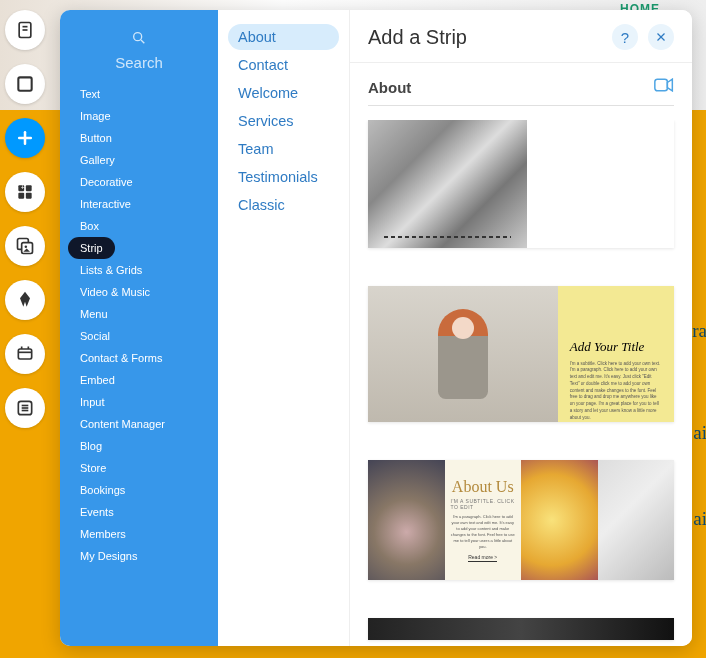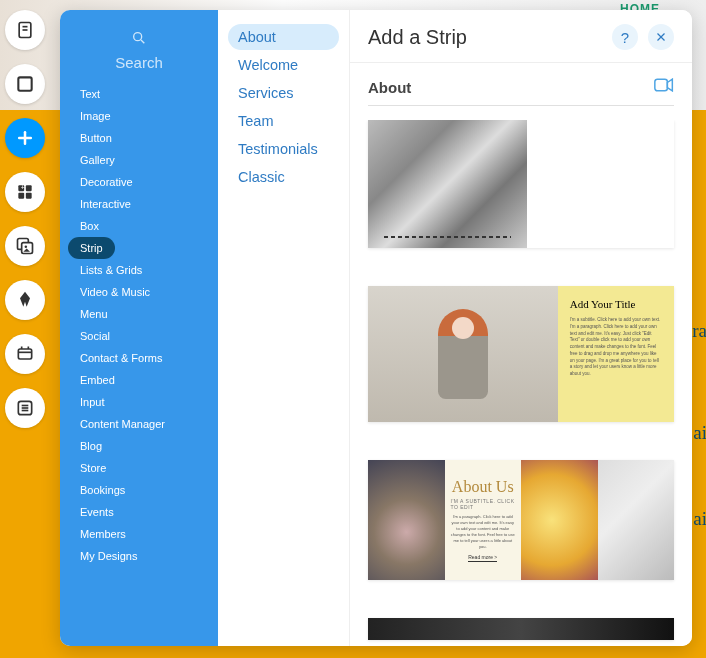--- a/index.html
+++ b/index.html
@@ -74,21 +74,21 @@
   .search-row svg { width: 16px; height: 16px; }
   .blue-list { list-style: none; padding: 0 8px; }
   .blue-item {
     padding: 5px 12px;
     font-size: 11px;
     font-weight: 300;
     cursor: pointer;
     border-radius: 12px;
   }
   .blue-item.selected {
-    background: #0c4a6e;
+    background: #0f172a;
     display: inline-block;
   }
   .col-white {
     width: 132px;
     background: #fff;
     padding-top: 14px;
     border-right: 1px solid #eee;
   }
   .white-list { list-style: none; padding: 0 10px; }
   .white-item {
@@ -206,21 +206,21 @@
   }
   .girl::before {
     content:""; position:absolute; top:8px; left:50%; width:22px; height:22px;
     background:#f3d9c8; border-radius:50%; transform:translateX(-50%);
   }
   .s2-right {
     width: 38%;
     background: #f3e993;
     padding: 12px;
   }
-  .s2-title { font-family: Georgia, serif; font-size: 11px; line-height:1.2; }
+  .s2-title { font-family: Georgia, serif; font-size: 13px; font-style: italic; line-height:1.2;margin-top:41px; }
   .s2-body { font-size: 4.5px; color:#555; margin-top:6px; line-height:1.5;}
   
   .strip3 .p {
     width: 25%;
     background: #ccc;
   }
   .strip3 .p1 { background: radial-gradient(circle at 50% 60%, #caa 0%, #876 40%, #445 100%);}
   .strip3 .p2 { background: #f9f5e6; display:flex; flex-direction:column; align-items:center; justify-content:center; padding:6px;}
   .s3-title { font-family: cursive; font-size: 16px; color:#b38a3d; }
   .s3-sub { font-size:5px; color:#777; margin-top:2px; letter-spacing:0.5px;}
@@ -315,20 +315,21 @@
           <line x1="15" y1="15" x2="20" y2="20"></line>
         </svg>
       <span>Search</span>
     </div>
     <ul class="blue-list" id="blue-list"><li class="blue-item">Text</li><li class="blue-item">Image</li><li class="blue-item">Button</li><li class="blue-item">Gallery</li><li class="blue-item">Decorative</li><li class="blue-item">Interactive</li><li class="blue-item">Box</li><li class="blue-item selected">Strip</li><li class="blue-item">Lists &amp; Grids</li><li class="blue-item">Video &amp; Music</li><li class="blue-item">Menu</li><li class="blue-item">Social</li><li class="blue-item">Contact &amp; Forms</li><li class="blue-item">Embed</li><li class="blue-item">Input</li><li class="blue-item">Content Manager</li><li class="blue-item">Blog</li><li class="blue-item">Store</li><li class="blue-item">Bookings</li><li class="blue-item">Events</li><li class="blue-item">Members</li><li class="blue-item">My Designs</li></ul>
   </div>
 
   <div class="col-white">
     <ul class="white-list" id="white-list">
         <li class="white-item selected">About</li>
+        <li class="white-item">Contact</li>
         <li class="white-item">Welcome</li>
         <li class="white-item">Services</li>
         <li class="white-item">Team</li>
         <li class="white-item">Testimonials</li>
         <li class="white-item">Classic</li>
       </ul>
   </div>
 
   <div class="col-preview">
     <div class="prev-header">

